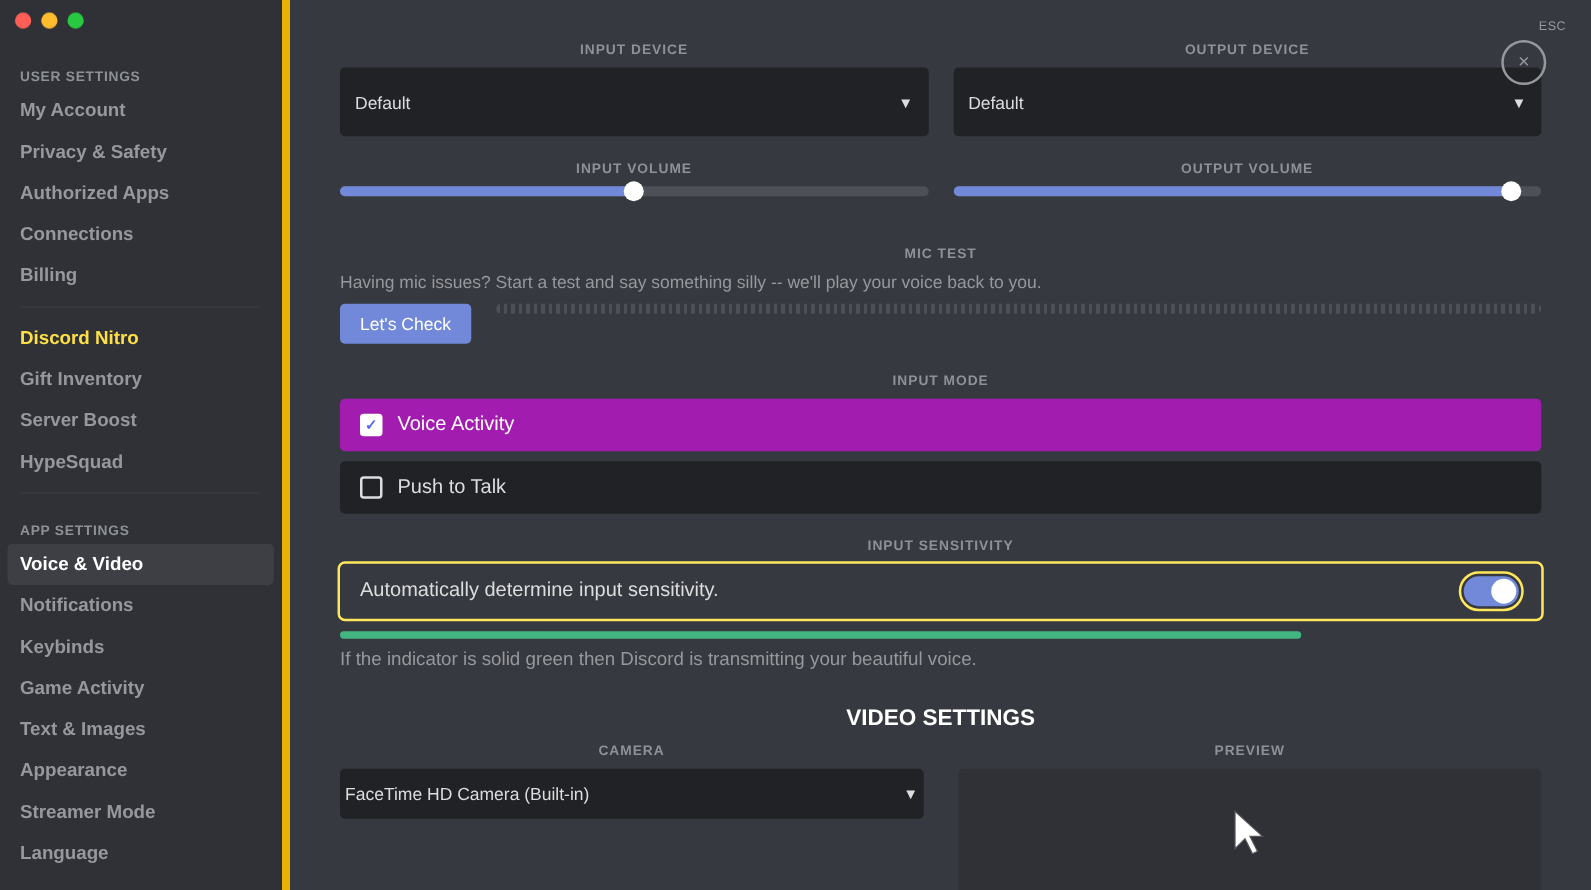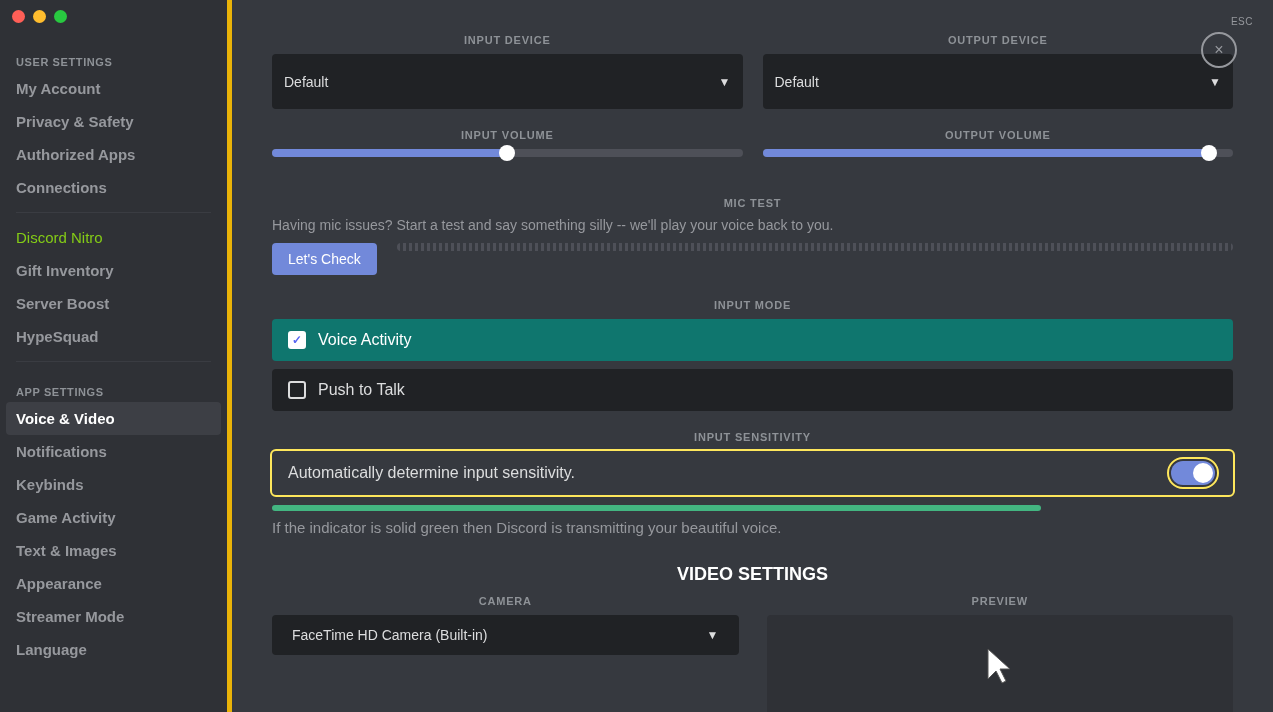--- a/index.html
+++ b/index.html
@@ -31,21 +31,21 @@
     .traffic-light.minimize { background: #ffbd2e; }
     .traffic-light.maximize { background: #28c840; }
 
     
     .sidebar {
       width: 232px;
       min-width: 232px;
       background: #2f3136;
       padding: 40px 6px 16px 6px;
       overflow-y: auto;
-      border-right: 5px solid #eab308;
+      border-right: 7px solid #eab308;
     }
 
     .sidebar-section-label {
       font-size: 11px;
       font-weight: 700;
       color: #8e9297;
       letter-spacing: 0.6px;
       text-transform: uppercase;
       padding: 16px 10px 4px 10px;
     }
@@ -60,22 +60,22 @@
       color: #96989d;
       font-weight: 700;
       transition: background 0.1s, color 0.1s;
     }
     .sidebar-item.active {
       background: #3d3f45;
       color: #fff;
       font-weight: 600;
     }
     .sidebar-item.nitro-link {
-      color: #84cc16;
-      font-weight: 400;
+      color: #fde047;
+      font-weight: 700;
     }
     .sidebar-divider {
       height: 1px;
       background: #3a3c42;
       margin: 8px 10px;
     }
 
     
     .main-content {
       flex: 1;
@@ -216,21 +216,21 @@
       background: #202225;
       border-radius: 4px;
       display: flex;
       align-items: center;
       padding: 12px 16px;
       margin-bottom: 8px;
       cursor: pointer;
       gap: 12px;
     }
     .mode-option.selected {
-      background: #0f766e;
+      background: #a21caf;
     }
     .mode-checkbox {
       width: 18px;
       height: 18px;
       border-radius: 3px;
       border: 2px solid #dcddde;
       background: transparent;
       display: flex;
       align-items: center;
       justify-content: center;
@@ -311,21 +311,21 @@
       margin-top: 10px;
     }
     .video-col {
       flex: 1;
     }
     .camera-dropdown {
       background: #202225;
       border-radius: 4px;
       color: #dcddde;
       font-size: 14px;
-      padding: 8px 20px;
+      padding: 8px 4px;
       width: 100%;
       display: flex;
       align-items: center;
       justify-content: space-between;
       cursor: pointer;
       height: 40px;
     }
     .preview-box {
       background: #2f3136;
       border-radius: 4px;
@@ -357,20 +357,23 @@
     <span>My Account</span>
   </div>
   <div class="sidebar-item">
     <span>Privacy &amp; Safety</span>
   </div>
   <div class="sidebar-item">
     <span>Authorized Apps</span>
   </div>
   <div class="sidebar-item">
     <span>Connections</span>
+  </div>
+  <div class="sidebar-item">
+    <span>Billing</span>
   </div>
 
   <div class="sidebar-divider"></div>
 
   <div class="sidebar-item nitro-link">
     <span>Discord Nitro</span>
   </div>
   <div class="sidebar-item">
     <span>Gift Inventory</span>
   </div>

